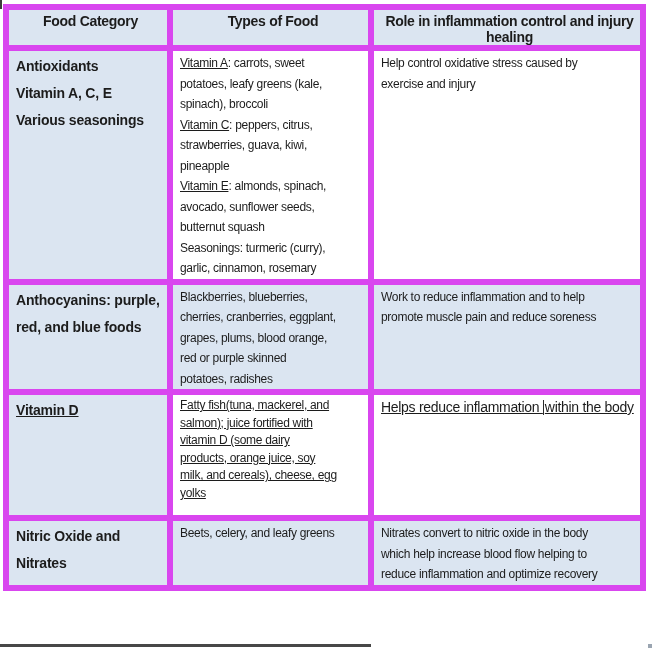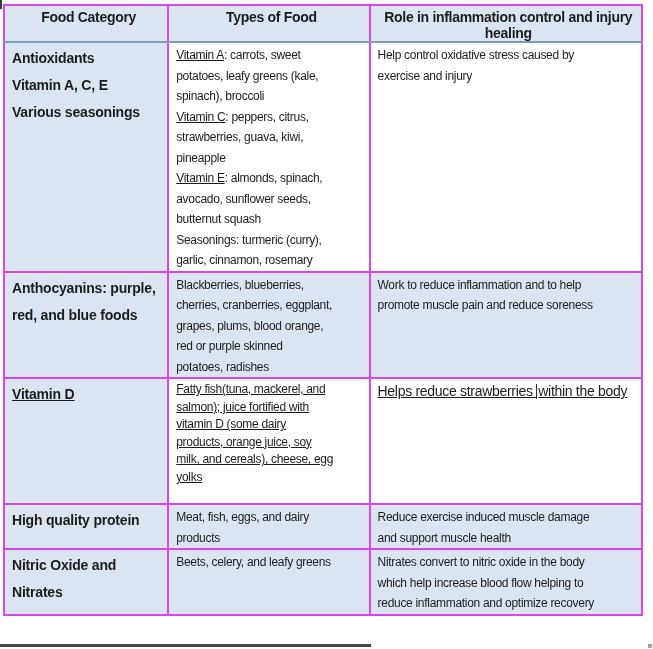--- a/index.html
+++ b/index.html
@@ -7,21 +7,21 @@
     width:653px;height:649px;position:relative;overflow:hidden;
     background:#ffffff;
     font-family:"Liberation Sans","DejaVu Sans",sans-serif;
     color:#1c1c1c;
   }
   .doc-table{
     position:absolute;left:3px;top:4px;width:640px;
     border-collapse:collapse;table-layout:fixed;
   }
   .doc-table td{
-    border:2px solid #d946ef;
+    border:6px solid #d946ef;
     vertical-align:top;
     padding:2px 2px 0 7px;
     background:#ffffff;
     overflow:hidden;
   }
   .doc-table td.sh{background:#dbe5f1;}
   tr.hrow td{
     border-bottom:2px solid #7e9bbd;
     background:#dbe5f1;
     text-align:center;
@@ -126,37 +126,24 @@
         </td>
     <td class="lines lh-mid">
           <div class="tline">Fatty fish(tuna, mackerel, and</div>
           <div class="tline">salmon); juice fortified with</div>
           <div class="tline">vitamin D (some dairy</div>
           <div class="tline">products, orange juice, soy</div>
           <div class="tline">milk, and cereals), cheese, egg</div>
           <div class="tline">yolks</div>
         </td>
     <td>
-      <div class="role-single tline"><span>Helps reduce strawberries </span><span class="caret"></span><span>within the body</span></div>
+      <div class="role-single tline"><span>Helps reduce inflammation </span><span class="caret"></span><span>within the body</span></div>
     </td>
   </tr>
 
-  <tr class="r-4">
-    <td class="sh cat">
-          <div class="tline">High quality protein</div>
-        </td>
-    <td class="sh lines">
-          <div class="tline">Meat, fish, eggs, and dairy</div>
-          <div class="tline">products</div>
-        </td>
-    <td class="sh lines">
-          <div class="tline">Reduce exercise induced muscle damage</div>
-          <div class="tline">and support muscle health</div>
-        </td>
-  </tr>
 
   <tr class="r-5">
     <td class="sh cat">
           <div class="tline">Nitric Oxide and</div>
           <div class="tline">Nitrates</div>
         </td>
     <td class="sh lines">
           <div class="tline">Beets, celery, and leafy greens</div>
         </td>
     <td class="sh lines">

